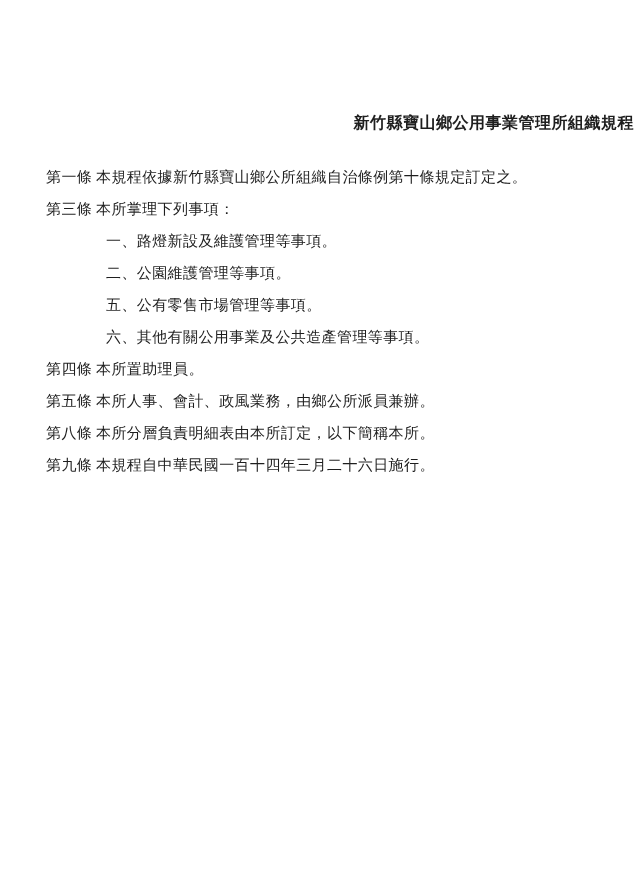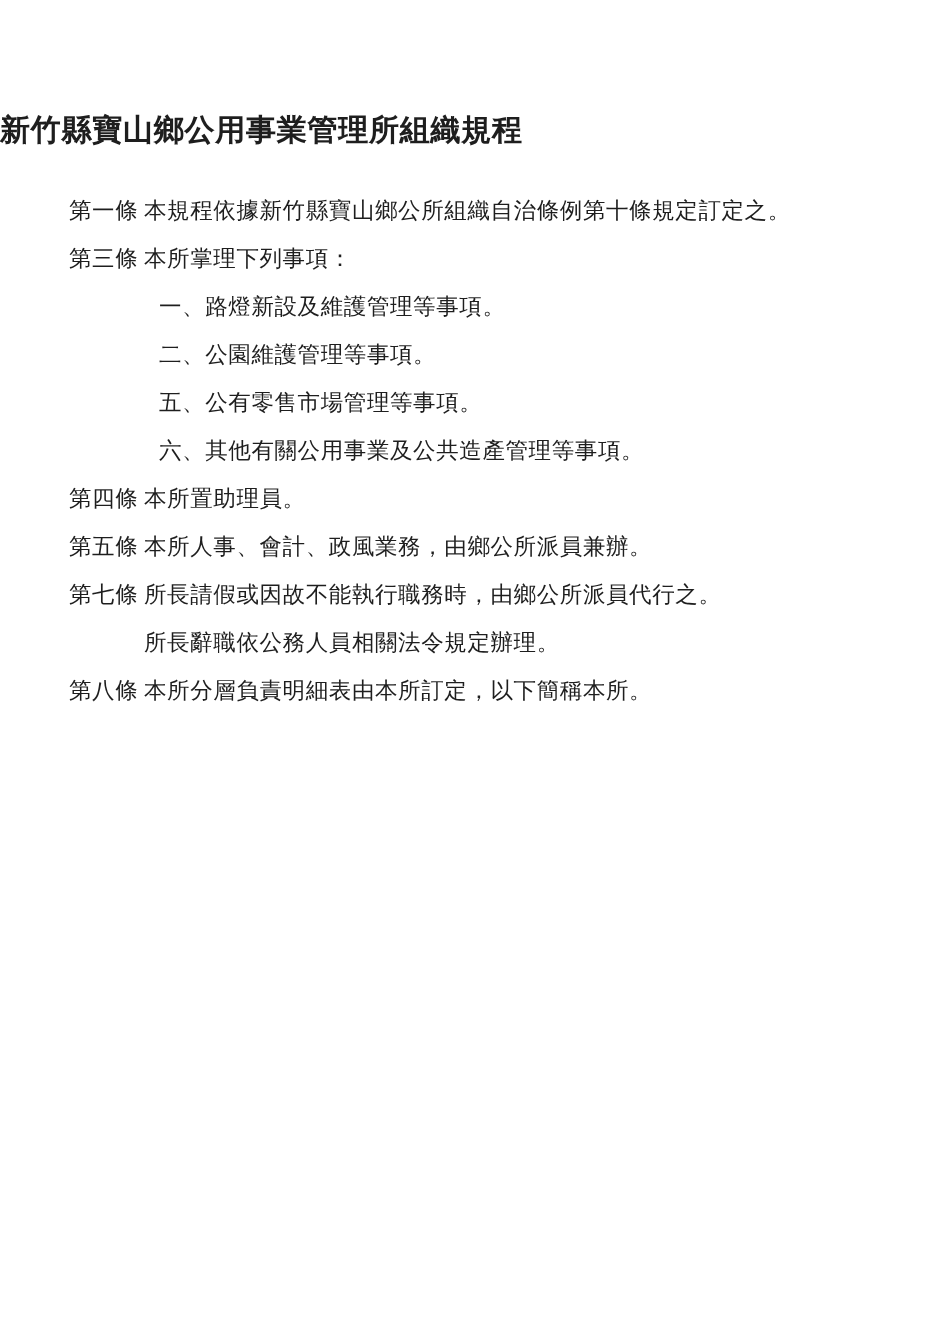--- a/index.html
+++ b/index.html
@@ -10,25 +10,25 @@
   .page {
     position: relative;
     width: 634px;
     height: 896px;
     background: #ffffff;
     overflow: hidden;
     font-family: "Liberation Serif", "DejaVu Serif", serif;
     color: #1e1e1e;
   }
   .doc-title {
-    margin-top: 74px;
+    margin-top: 110px;
     height: 26px;
     line-height: 26px;
-    text-align: left;
-    font-size: 20px;
+    text-align: right;
+    font-size: 16px;
     font-weight: 700;
     letter-spacing: 0.5px;
     white-space: nowrap;
   }
   .articles {
     margin-top: 25px;
     margin-left: 46px;
     margin-right: 40px;
   }
   .row {
@@ -99,33 +99,29 @@
     </div>
 
     <div class="article">
       <div class="row">
         <span class="num-cell">第五條</span>
         <span class="txt-cell">本所人事、會計、政風業務，由鄉公所派員兼辦。</span>
       </div>
     </div>
 
 
-    <div class="article">
-      <div class="row">
-        <span class="num-cell">第七條</span>
-        <span class="txt-cell">所長請假或因故不能執行職務時，由鄉公所派員代行之。</span>
-      </div>
-      <div class="row">
-        <span class="num-cell"></span>
-        <span class="txt-cell">所長辭職依公務人員相關法令規定辦理。</span>
-      </div>
-    </div>
 
     <div class="article">
       <div class="row">
         <span class="num-cell">第八條</span>
         <span class="txt-cell">本所分層負責明細表由本所訂定，以下簡稱本所。</span>
       </div>
     </div>
 
+    <div class="article">
+      <div class="row">
+        <span class="num-cell">第九條</span>
+        <span class="txt-cell">本規程自中華民國一百十四年三月二十六日施行。</span>
+      </div>
+    </div>
 
   </div>
 </div>
 
 </body></html>

